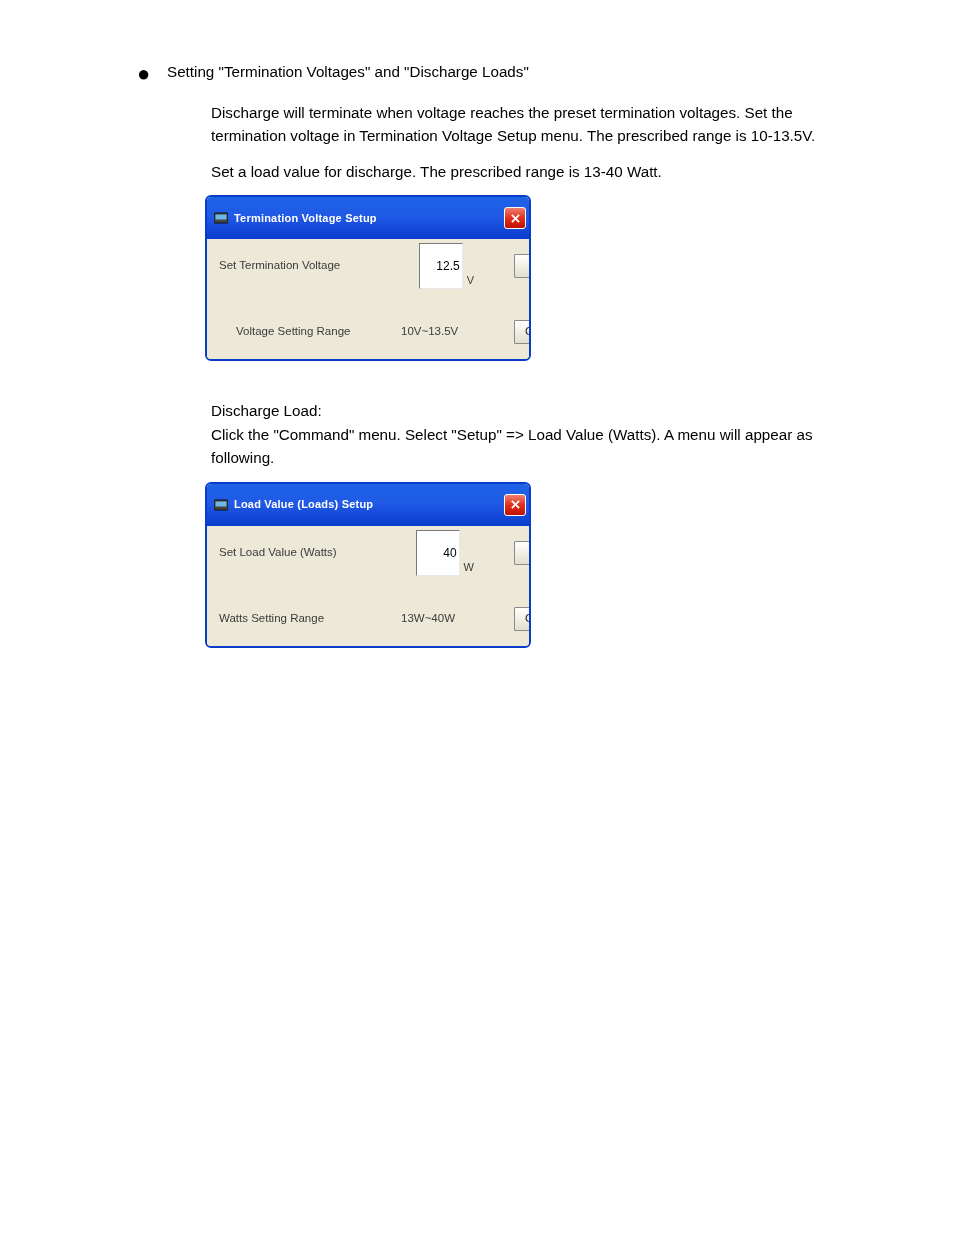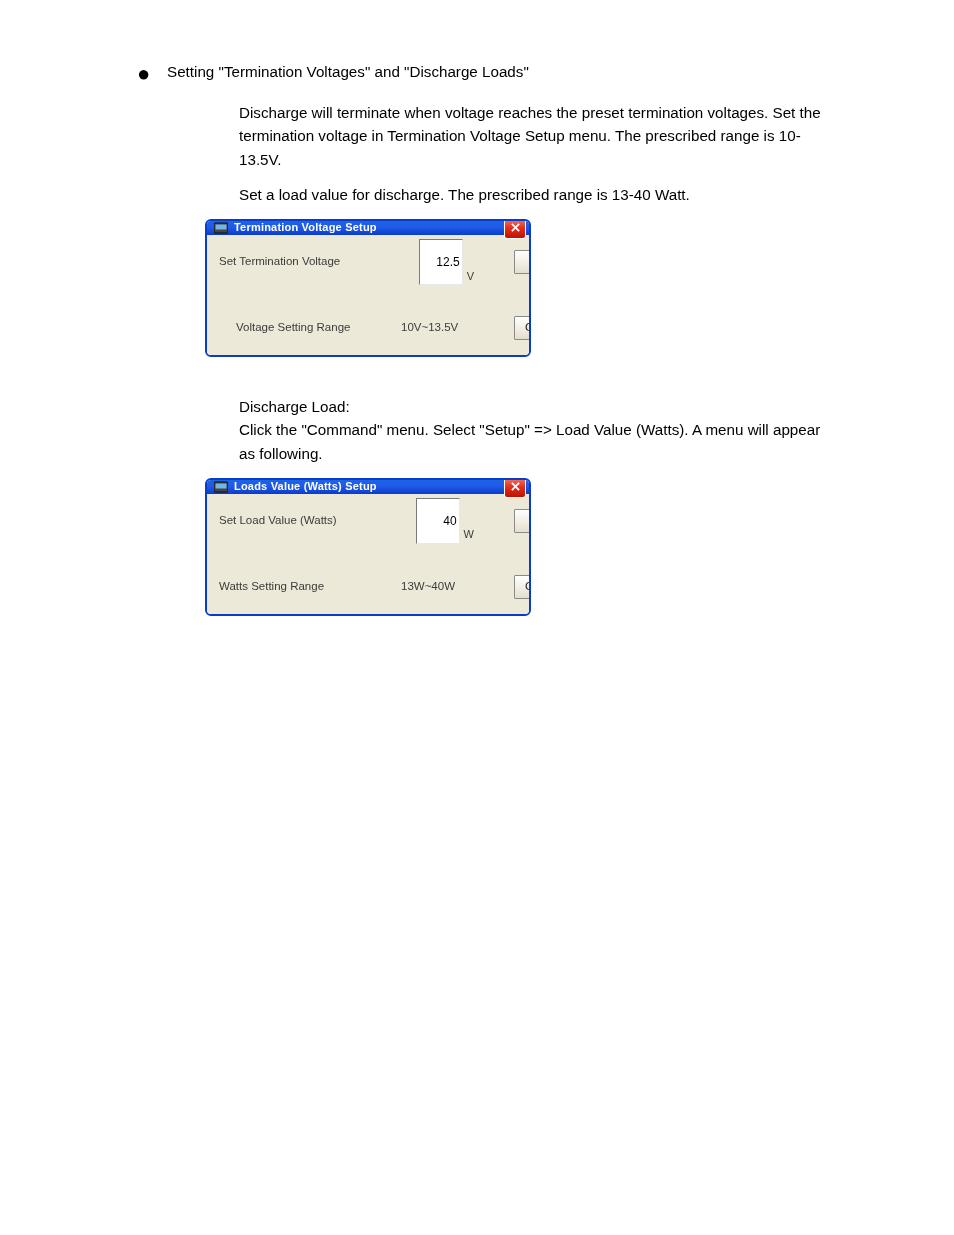--- a/index.html
+++ b/index.html
@@ -28,40 +28,40 @@
     width: 30px;
     text-align: left;
     font-size: 22px;
     line-height: 1.3;
     padding-left: 2px;
   }
   .bullet-text {
     flex: 1;
   }
   .subpara {
-    margin-left: 104px;
+    margin-left: 76px;
     margin-right: 10px;
     margin-bottom: 12px;
   }
   .dialog-wrap {
     margin-left: 70px;
     margin-bottom: 38px;
   }
   
   .xp-dialog {
     width: 322px;
     border: 2px solid #0a3ccc;
     border-radius: 6px;
     overflow: hidden;
     font-family: Tahoma, "MS Sans Serif", sans-serif;
     font-size: 11px;
     box-shadow: 0 0 0 0 transparent;
   }
   .xp-titlebar {
-    height: 14px;
+    height: 42px;
     background: linear-gradient(to bottom, #1e63e6 0%, #205ae6 45%, #0a3ccc 100%);
     display: flex;
     align-items: center;
     padding: 0 3px 0 6px;
     color: #ffffff;
     font-weight: bold;
   }
   .xp-appicon {
     width: 16px;
     height: 16px;
@@ -209,21 +209,21 @@
 
   <div class="dialog-wrap">
     <div class="xp-dialog">
       <div class="xp-titlebar">
         <span class="xp-appicon">
           <svg width="14" height="14" viewBox="0 0 14 14">
             <rect x="0" y="2" width="14" height="10" rx="1" fill="#444" stroke="#111"></rect>
             <rect x="1.5" y="3.5" width="11" height="5" fill="#6fb7e8"></rect>
           </svg>
         </span>
-        <span class="xp-title-text">Loads Value (Watts) Setup</span>
+        <span class="xp-title-text">Load Value (Loads) Setup</span>
         <span class="xp-close">
           <svg width="9" height="9" viewBox="0 0 10 10">
             <line x1="1" y1="1" x2="9" y2="9" stroke="#fff" stroke-width="2"></line>
             <line x1="9" y1="1" x2="1" y2="9" stroke="#fff" stroke-width="2"></line>
           </svg>
         </span>
       </div>
       <div class="xp-body">
         <div class="xp-label" style="grid-column:1;grid-row:1;">Set Load Value (Watts)</div>
         <div class="xp-input-cell" style="grid-column:2;grid-row:1;">

